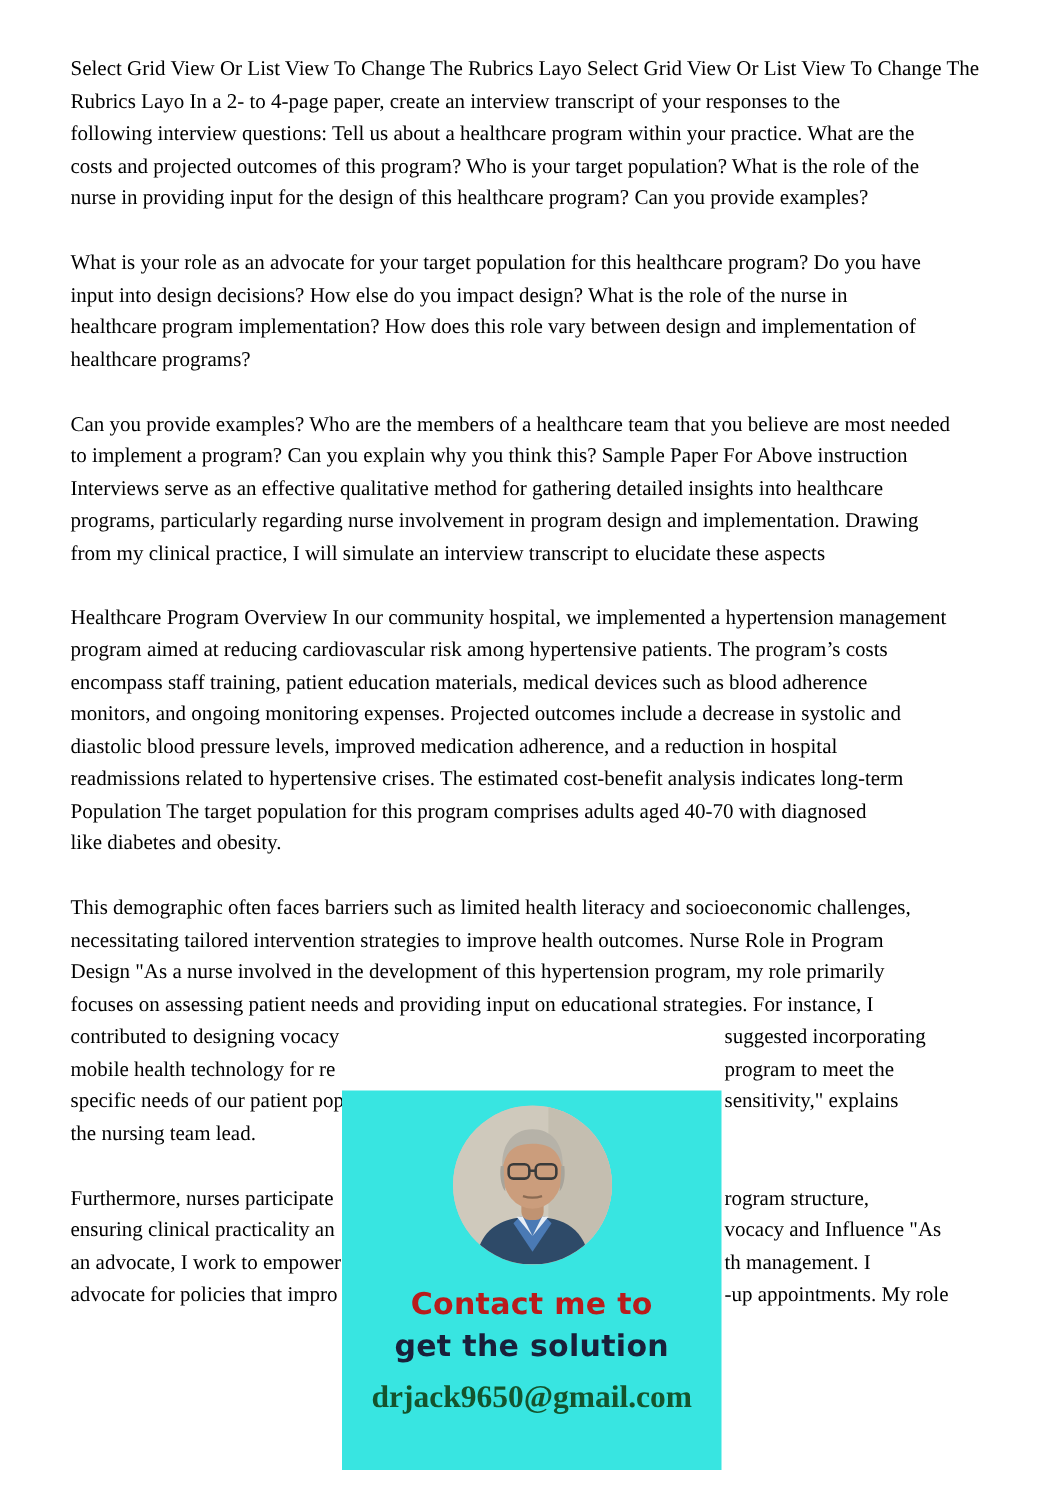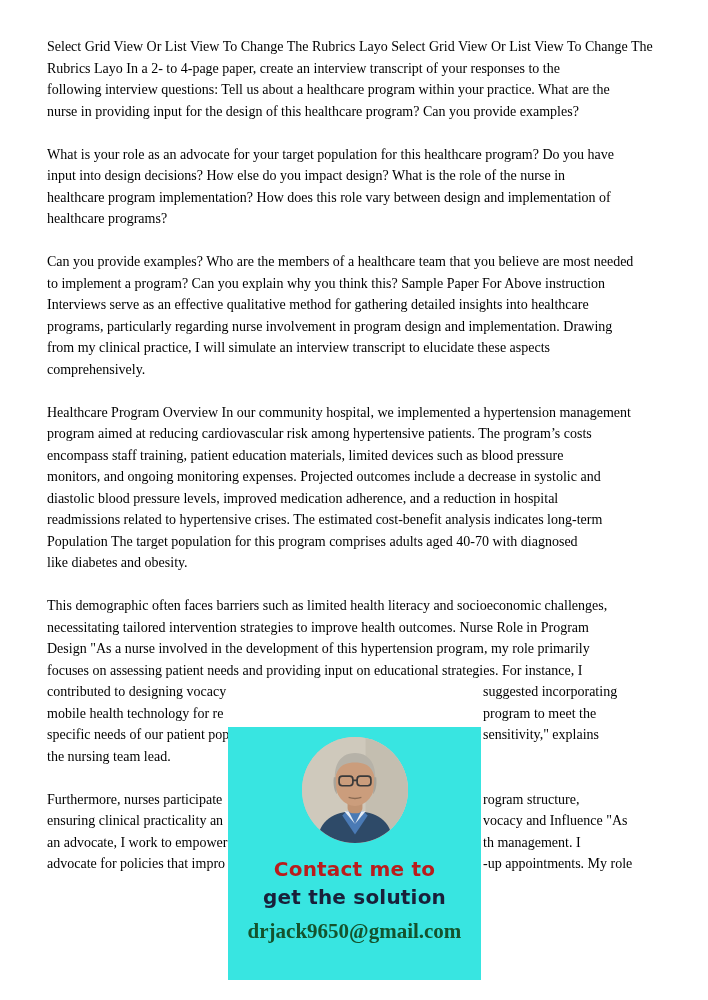--- a/index.html
+++ b/index.html
@@ -71,40 +71,40 @@
 </head>
 <body>
 
 <div class="page">
 
   <div class="text-col" id="text-col">
       <div class="para">
         <div class="line">Select Grid View Or List View To Change The Rubrics Layo Select Grid View Or List View To Change The</div>
         <div class="line">Rubrics Layo In a 2- to 4-page paper, create an interview transcript of your responses to the</div>
         <div class="line">following interview questions: Tell us about a healthcare program within your practice. What are the</div>
+        <div class="line">costs and projected outcomes of this program? Who is your target population? What is the role of the</div>
         <div class="line">nurse in providing input for the design of this healthcare program? Can you provide examples?</div>
       </div>
       <div class="para">
         <div class="line">What is your role as an advocate for your target population for this healthcare program? Do you have</div>
         <div class="line">input into design decisions? How else do you impact design? What is the role of the nurse in</div>
         <div class="line">healthcare program implementation? How does this role vary between design and implementation of</div>
         <div class="line">healthcare programs?</div>
       </div>
       <div class="para">
         <div class="line">Can you provide examples? Who are the members of a healthcare team that you believe are most needed</div>
         <div class="line">to implement a program? Can you explain why you think this? Sample Paper For Above instruction</div>
         <div class="line">Interviews serve as an effective qualitative method for gathering detailed insights into healthcare</div>
         <div class="line">programs, particularly regarding nurse involvement in program design and implementation. Drawing</div>
         <div class="line">from my clinical practice, I will simulate an interview transcript to elucidate these aspects</div>
-        <div class="line">comprehensively.</div>
       </div>
       <div class="para">
         <div class="line">Healthcare Program Overview In our community hospital, we implemented a hypertension management</div>
         <div class="line">program aimed at reducing cardiovascular risk among hypertensive patients. The program’s costs</div>
-        <div class="line">encompass staff training, patient education materials, limited devices such as blood pressure</div>
+        <div class="line">encompass staff training, patient education materials, medical devices such as blood adherence</div>
         <div class="line">monitors, and ongoing monitoring expenses. Projected outcomes include a decrease in systolic and</div>
         <div class="line">diastolic blood pressure levels, improved medication adherence, and a reduction in hospital</div>
         <div class="line">readmissions related to hypertensive crises. The estimated cost-benefit analysis indicates long-term</div>
         <div class="line">Population The target population for this program comprises adults aged 40-70 with diagnosed</div>
         <div class="line">like diabetes and obesity.</div>
       </div>
       <div class="para">
         <div class="line">This demographic often faces barriers such as limited health literacy and socioeconomic challenges,</div>
         <div class="line">necessitating tailored intervention strategies to improve health outcomes. Nurse Role in Program</div>
         <div class="line">Design "As a nurse involved in the development of this hypertension program, my role primarily</div>

